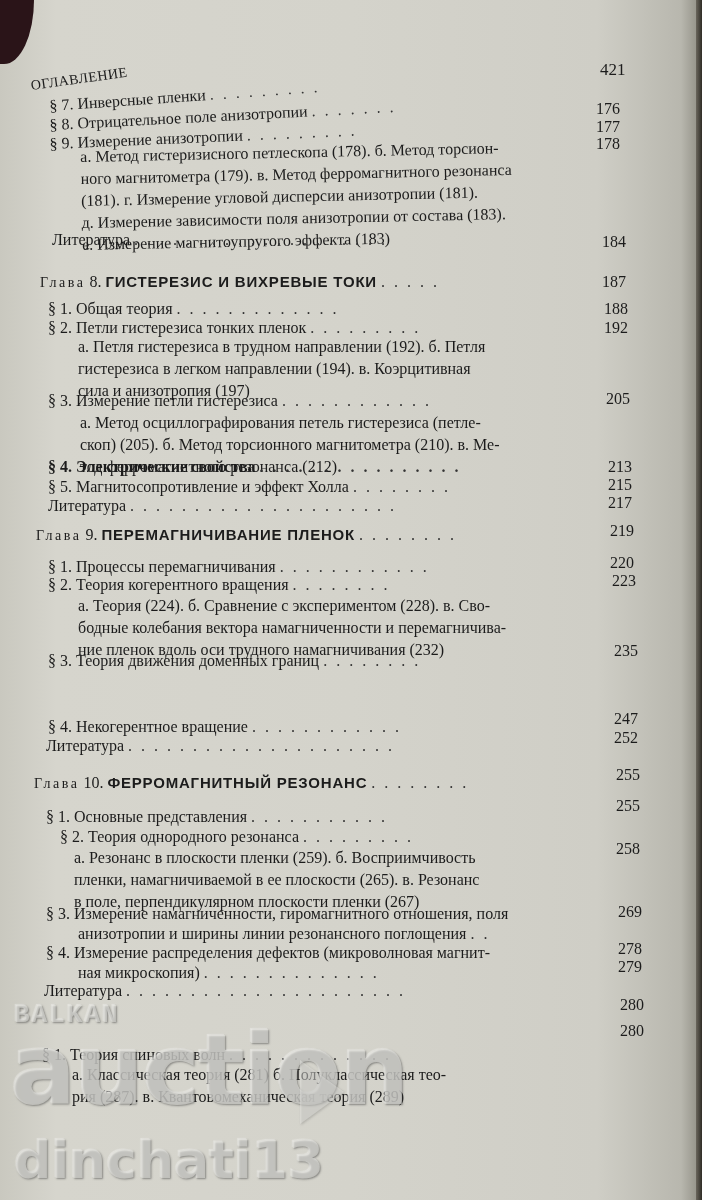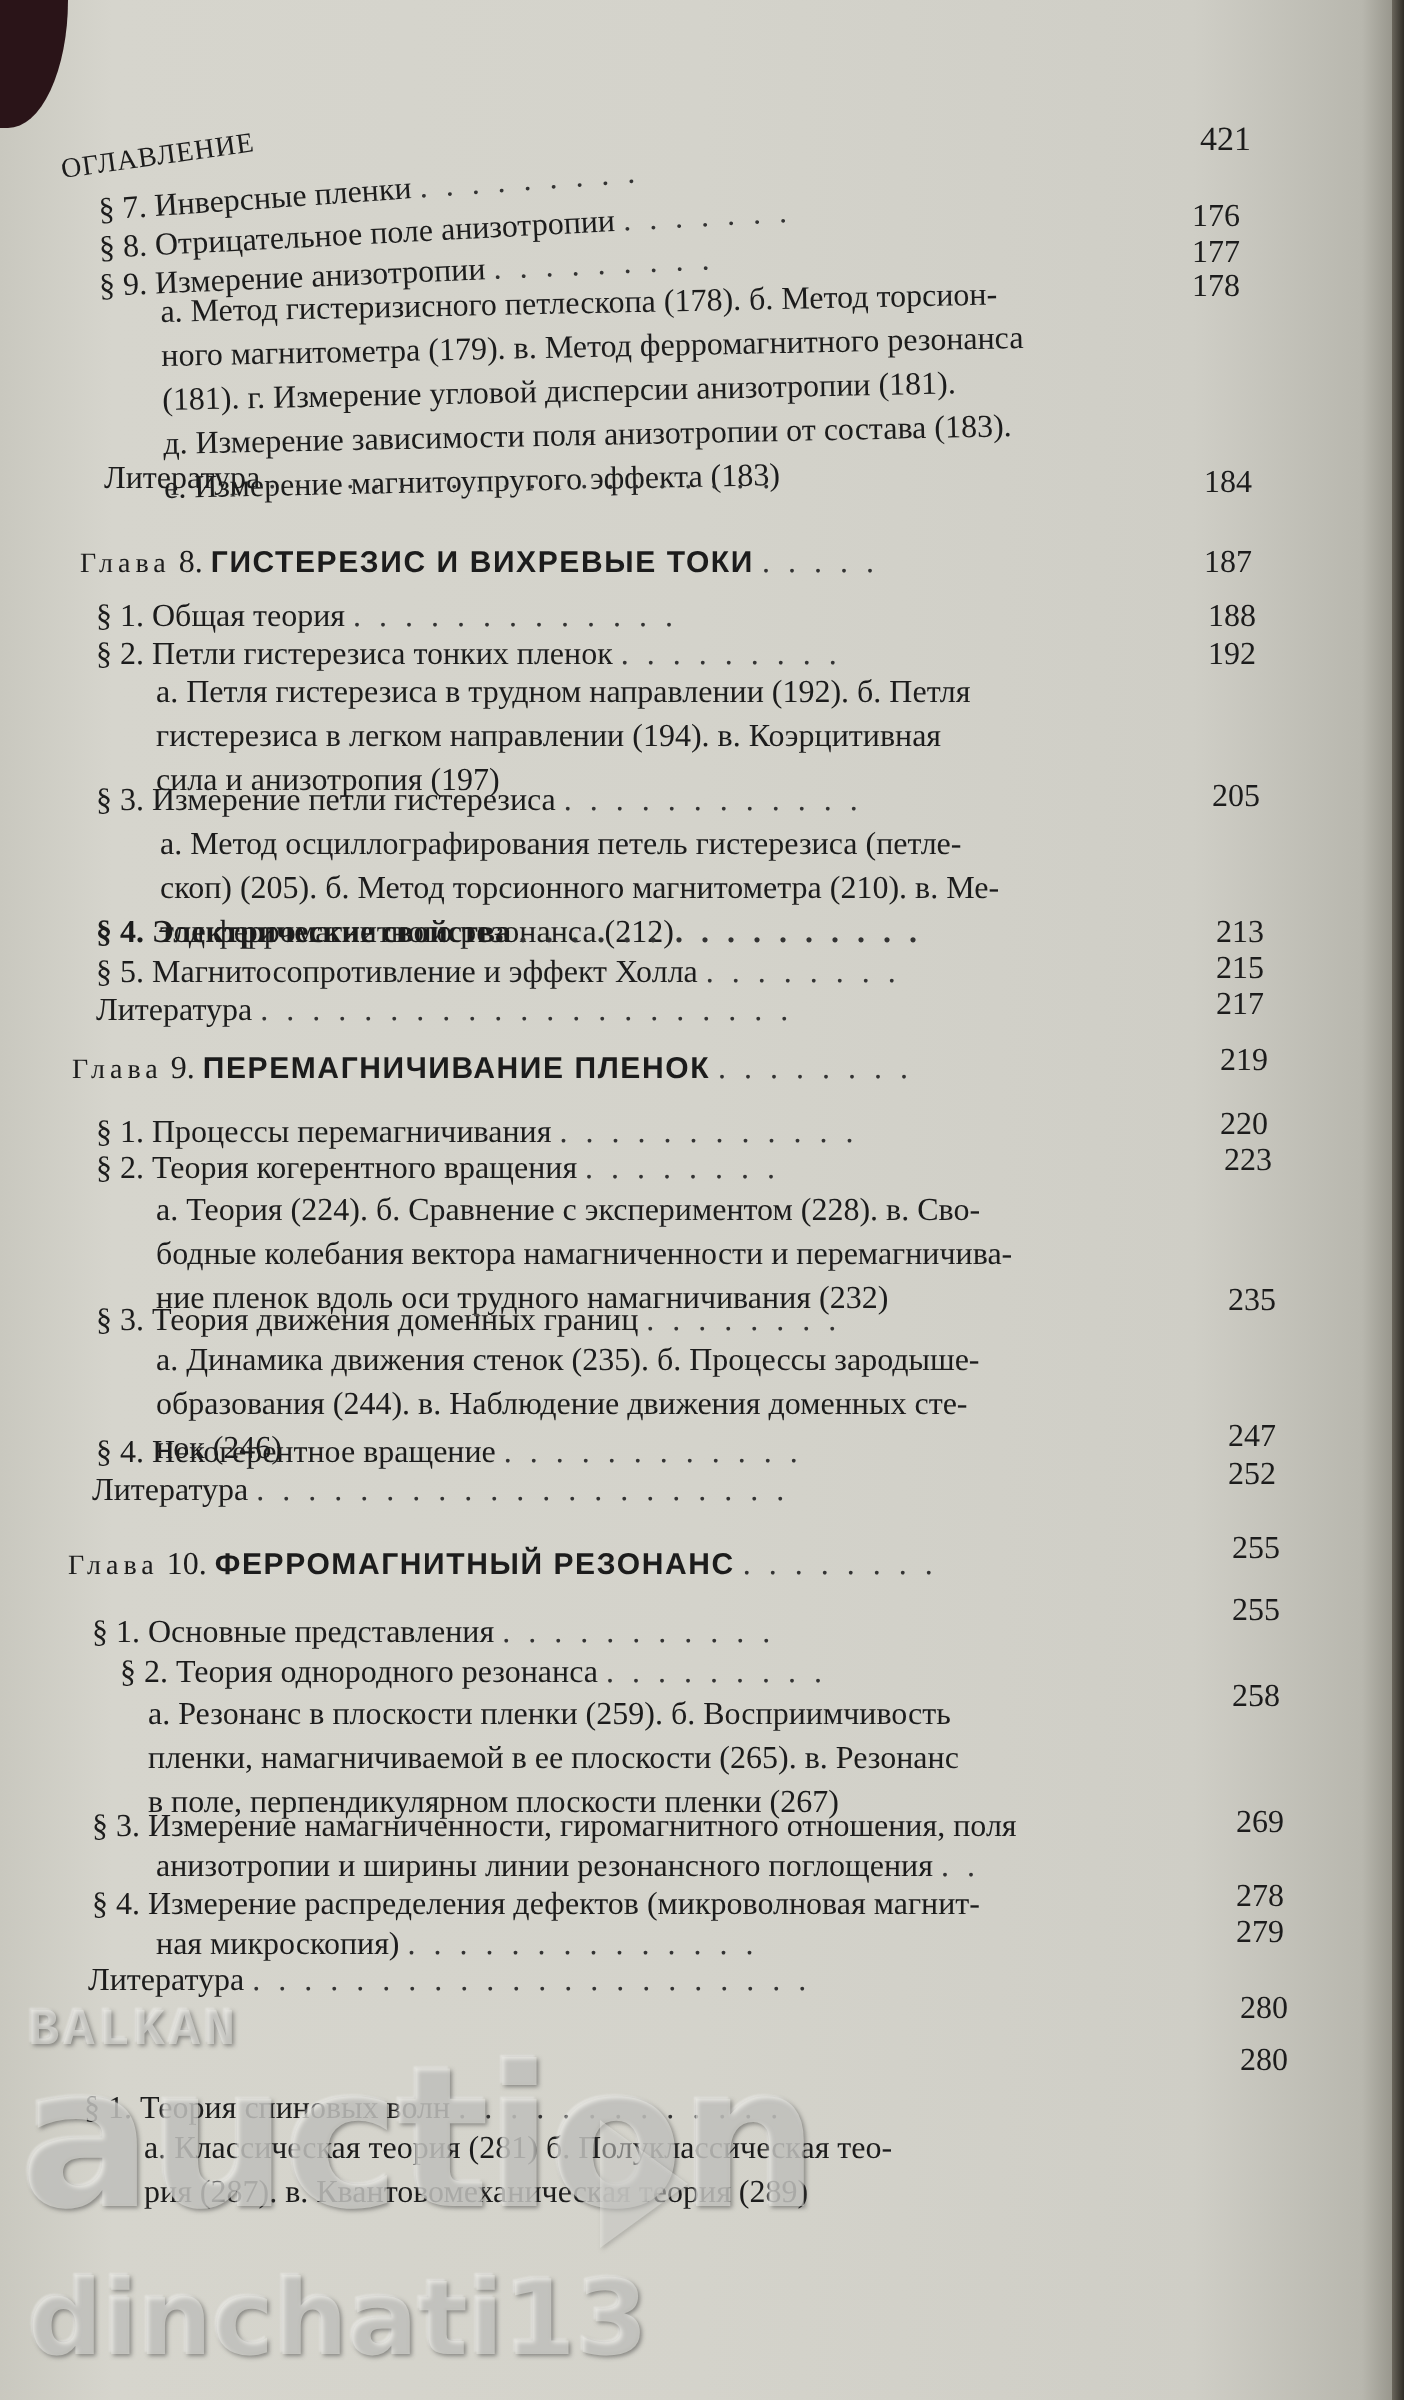--- a/index.html
+++ b/index.html
@@ -136,25 +136,20 @@
   <div class="row" style="left:48px;top:576px;"><span>§ 2. Теория когерентного вращения</span> <span class="dots">........</span></div>
   <div class="num" style="left:604px;top:572px;">223</div>
   <div class="sub" style="left:78px;top:595px;">
     <div>а. Теория (224). б. Сравнение с экспериментом (228). в. Сво-</div>
     <div>бодные колебания вектора намагниченности и перемагничива-</div>
     <div>ние пленок вдоль оси трудного намагничивания (232)</div>
   </div>
 
   <div class="row" style="left:48px;top:652px;"><span>§ 3. Теория движения доменных границ</span> <span class="dots">........</span></div>
   <div class="num" style="left:606px;top:642px;">235</div>
-  <div class="sub" style="left:78px;top:670px;">
-    <div>а. Динамика движения стенок (235). б. Процессы зародыше-</div>
-    <div>образования (244). в. Наблюдение движения доменных сте-</div>
-    <div>нок (246)</div>
-  </div>
 
   <div class="row" style="left:48px;top:718px;"><span>§ 4. Некогерентное вращение</span> <span class="dots">............</span></div>
   <div class="num" style="left:606px;top:710px;">247</div>
 
   <div class="row" style="left:46px;top:737px;"><span>Литература</span> <span class="dots">.....................</span></div>
   <div class="num" style="left:606px;top:729px;">252</div>
 
   <div class="row chapter" style="left:20px;top:774px;">
     <span class="cw">Глава</span>
     <span>10.</span>

